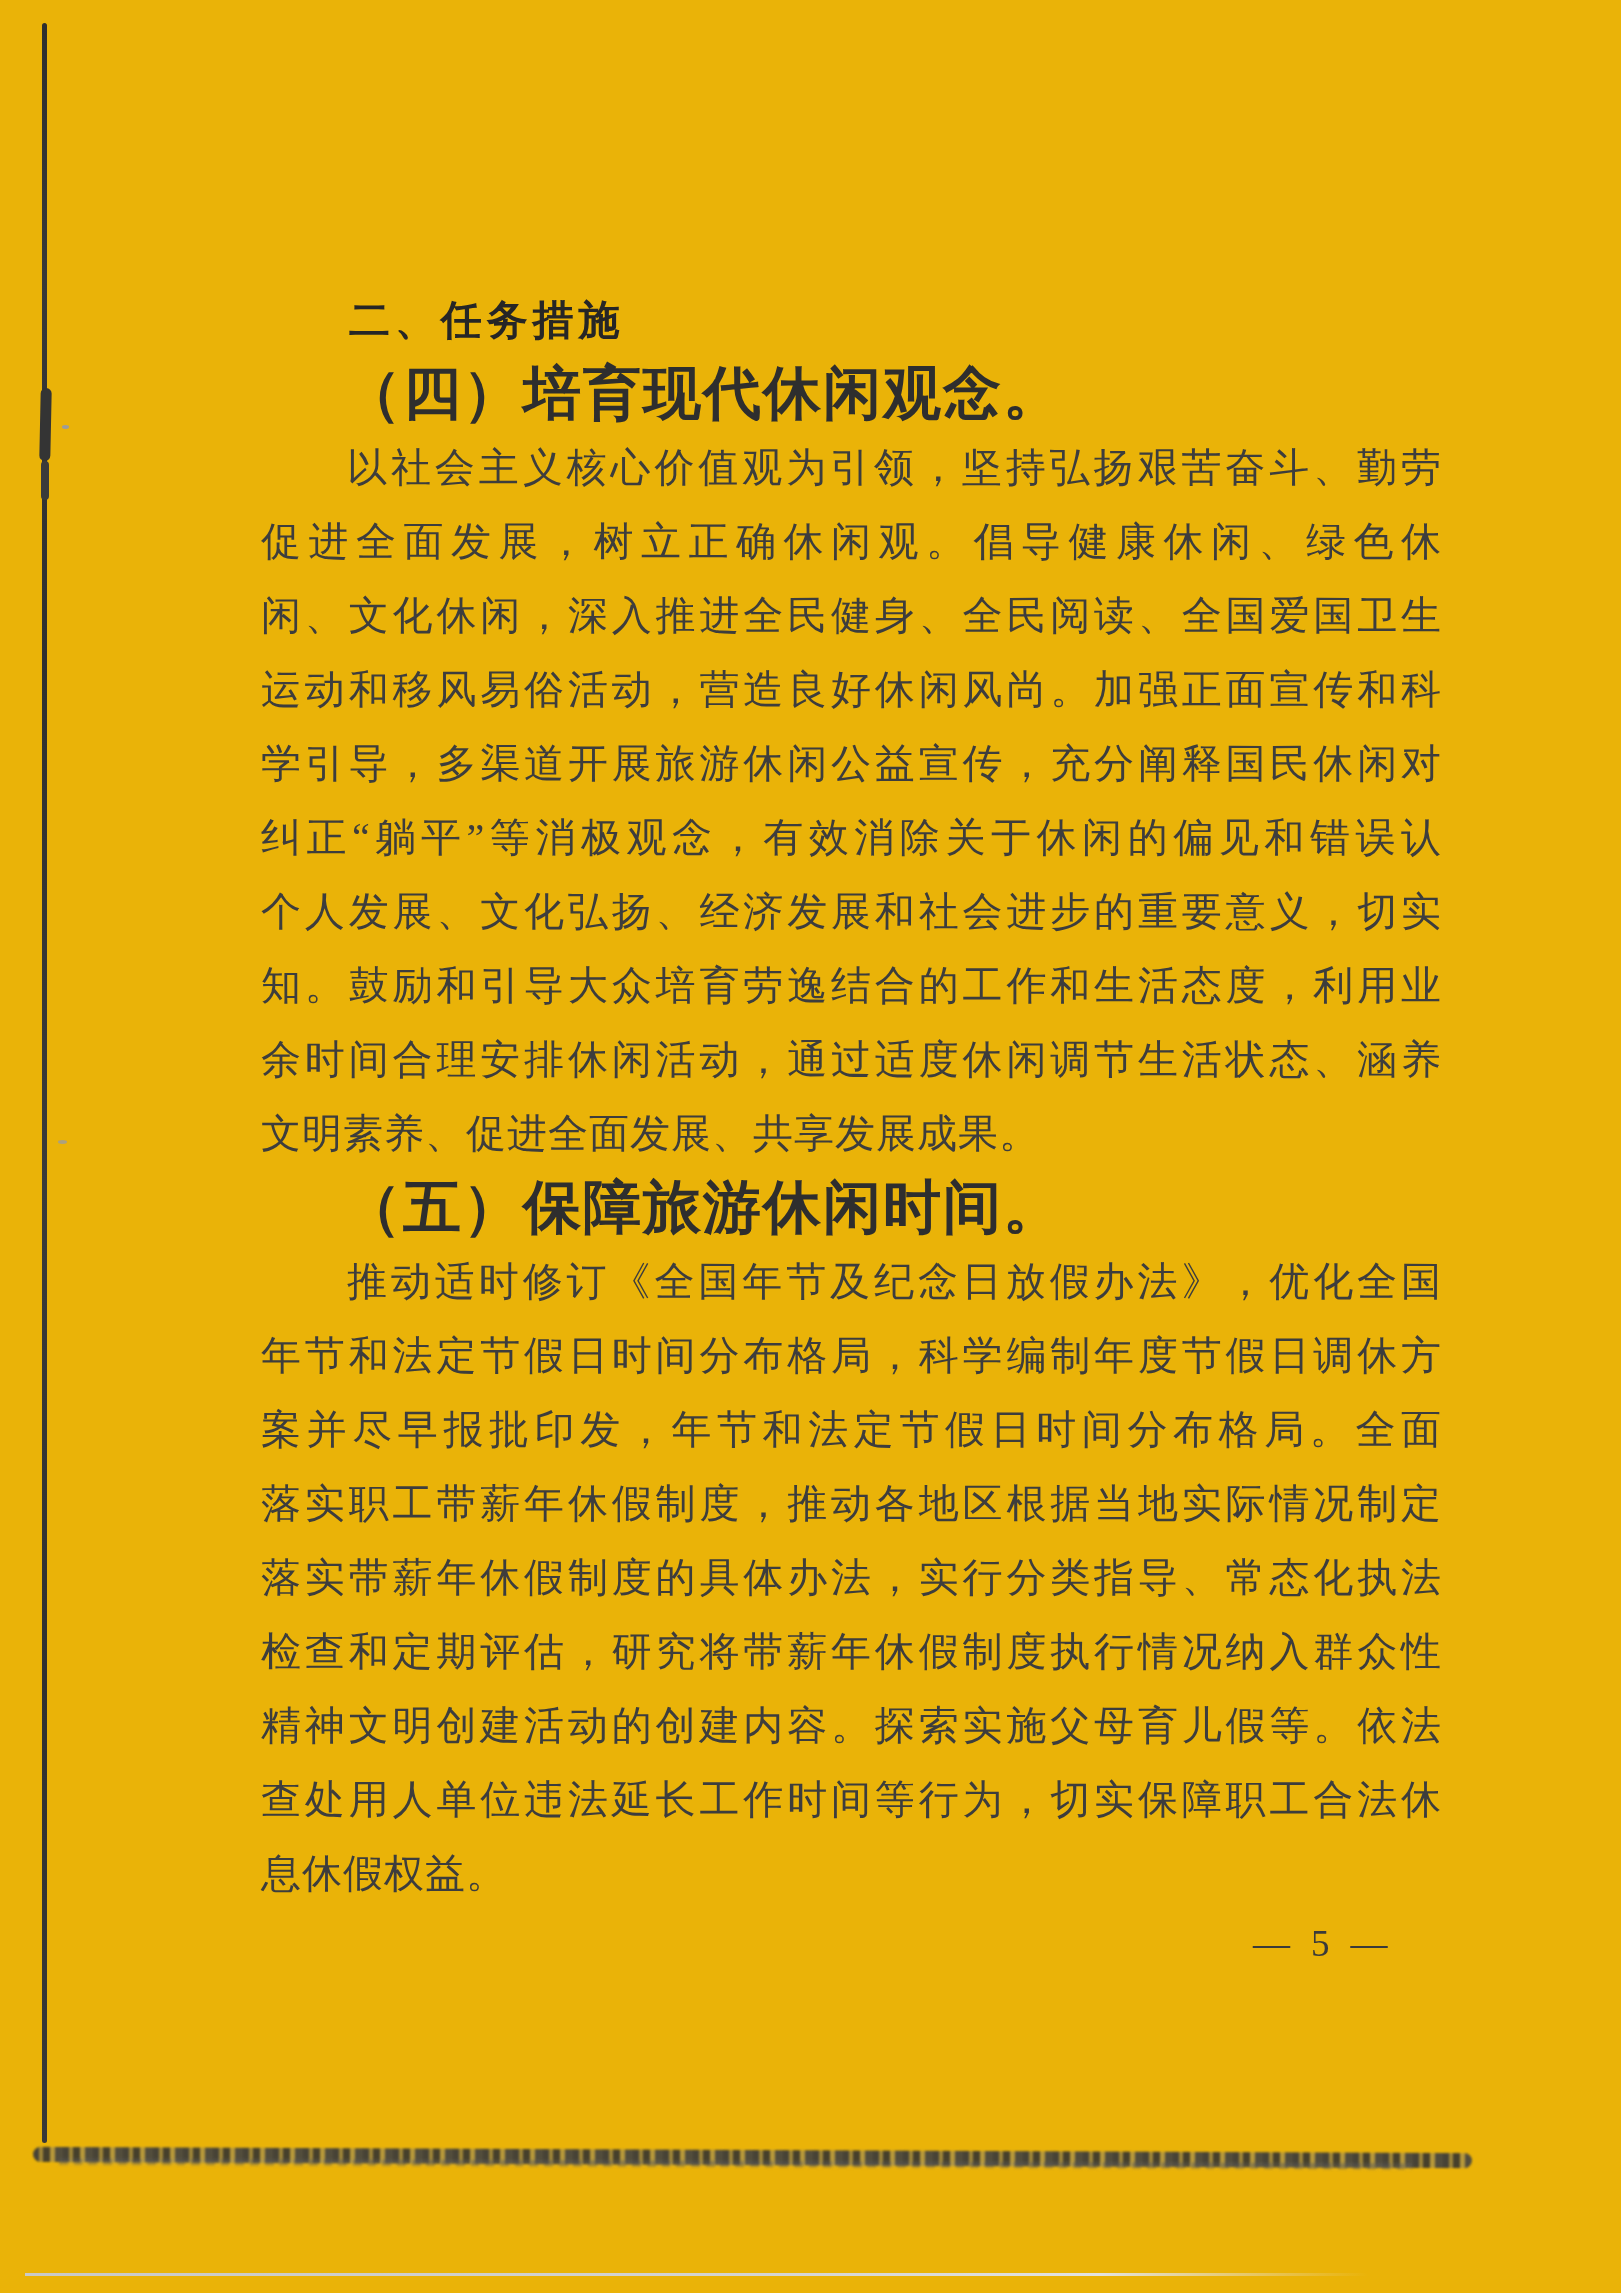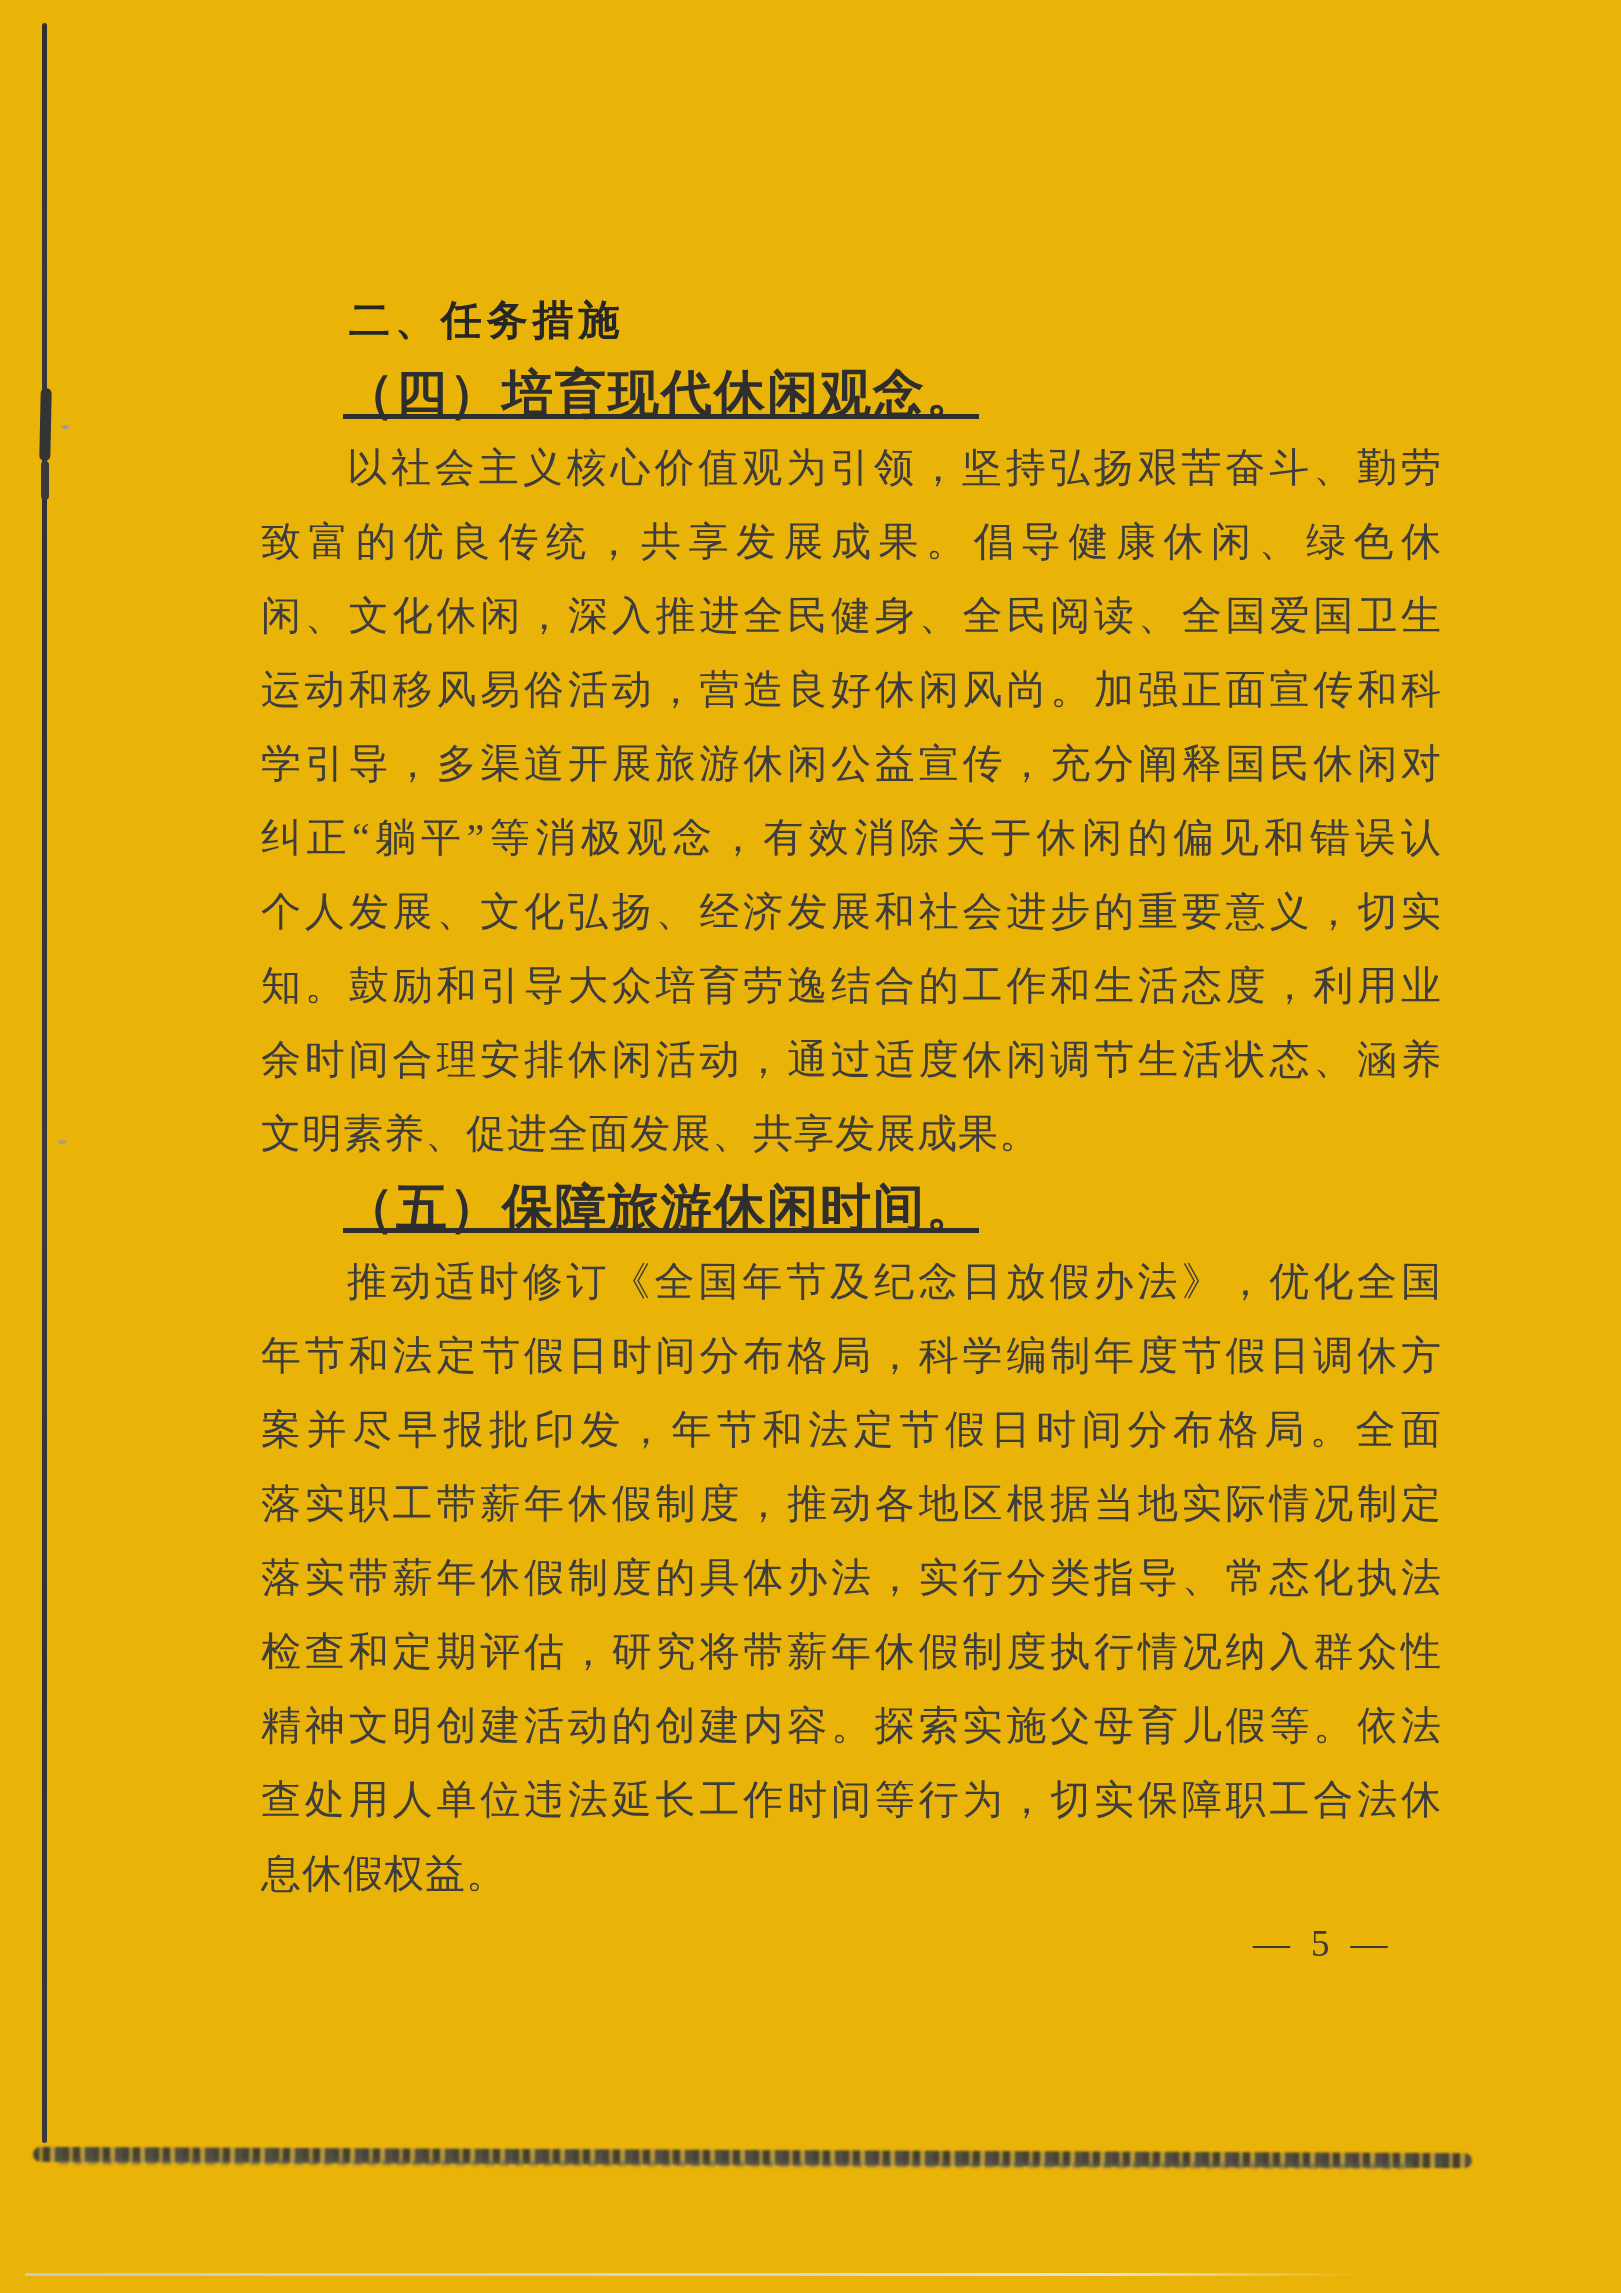--- a/index.html
+++ b/index.html
@@ -42,25 +42,24 @@
   .sec-heading {
     font-family: "Liberation Sans", "DejaVu Sans", sans-serif;
     font-weight: bold;
     font-size: 41px;
     letter-spacing: 4.9px;
     color: #262626;
     text-indent: 88px;
   }
   .sub-heading {
     font-weight: bold;
-    font-size: 51px;
+    font-size: 58px;
     letter-spacing: 2px;
     color: #2e2e2e;
     text-indent: 82px;
-    text-decoration: underline;
   }
 
   
   .page-number {
     position: absolute;
     left: 1253px;
     top: 1919px;
     height: 49px;
     line-height: 49px;
     font-size: 37px;
@@ -150,21 +149,21 @@
   <div class="edge-bulge2"></div>
   <div class="speck s1"></div>
   <div class="speck s2"></div>
 
   <div class="doc">
     <div class="line sec-heading">二、任务措施</div>
 
     <div class="line sub-heading">（四）培育现代休闲观念。</div>
 
     <div class="line full indent">以社会主义核心价值观为引领，坚持弘扬艰苦奋斗、勤劳</div>
-    <div class="line full">致富的优良传统，共享发展成果。倡导健康休闲、绿色休</div>
+    <div class="line full">促进全面发展，树立正确休闲观。倡导健康休闲、绿色休</div>
     <div class="line full">闲、文化休闲，深入推进全民健身、全民阅读、全国爱国卫生</div>
     <div class="line full">运动和移风易俗活动，营造良好休闲风尚。加强正面宣传和科</div>
     <div class="line full">学引导，多渠道开展旅游休闲公益宣传，充分阐释国民休闲对</div>
     <div class="line full">纠正“躺平”等消极观念，有效消除关于休闲的偏见和错误认</div>
     <div class="line full">个人发展、文化弘扬、经济发展和社会进步的重要意义，切实</div>
     <div class="line full">知。鼓励和引导大众培育劳逸结合的工作和生活态度，利用业</div>
     <div class="line full">余时间合理安排休闲活动，通过适度休闲调节生活状态、涵养</div>
     <div class="line">文明素养、促进全面发展、共享发展成果。</div>
 
     <div class="line sub-heading">（五）保障旅游休闲时间。</div>

